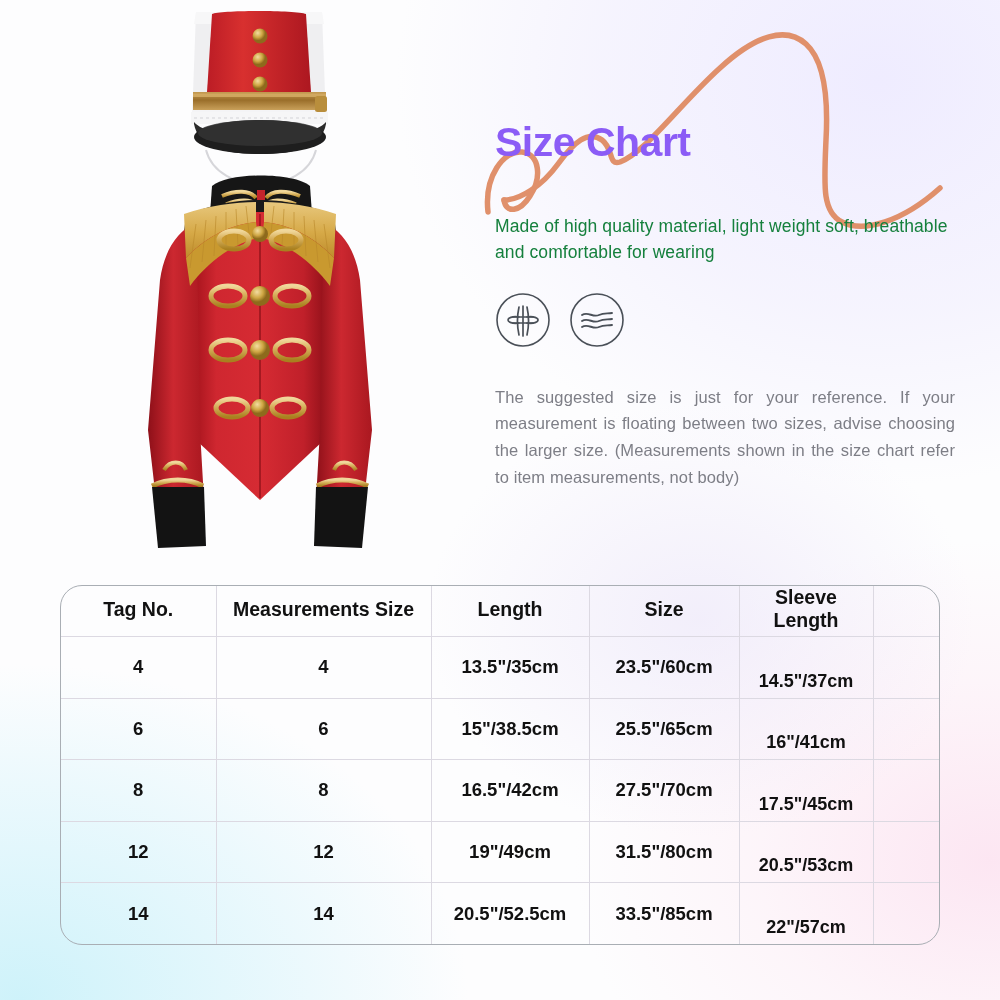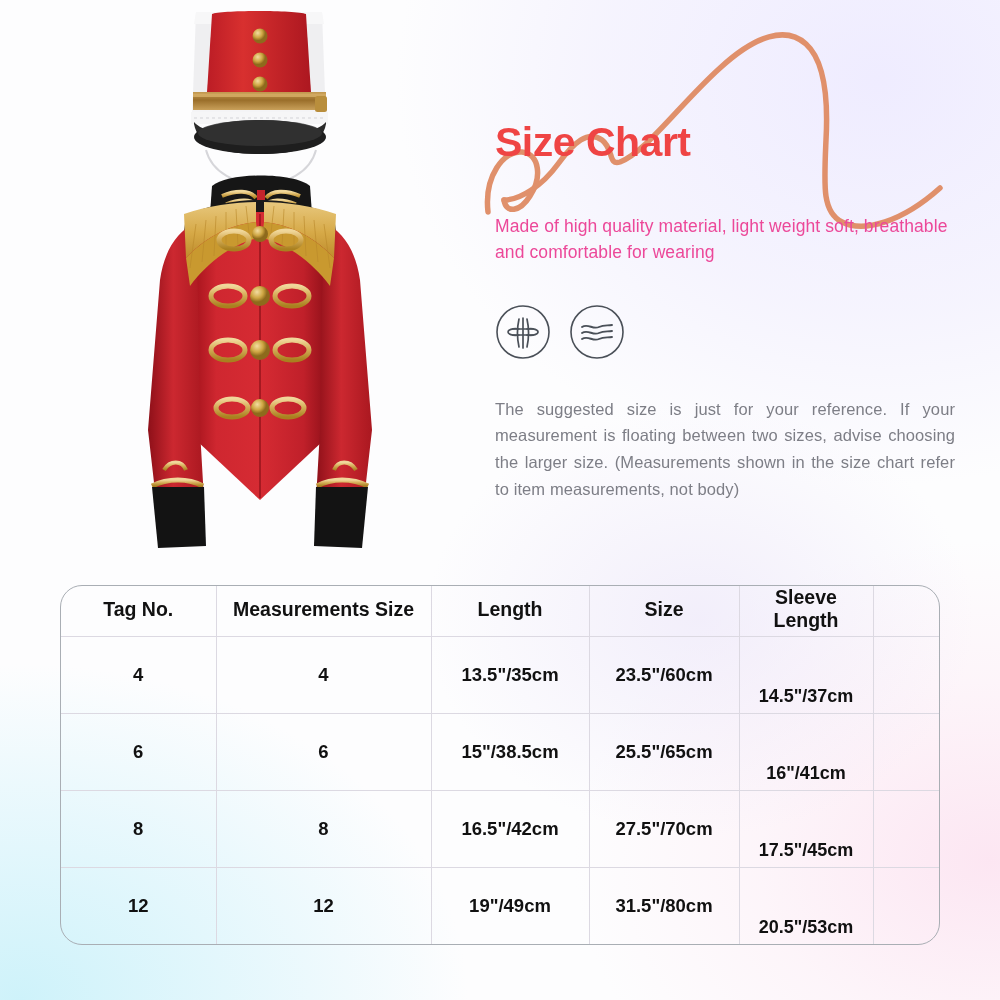--- a/index.html
+++ b/index.html
@@ -59,31 +59,31 @@
 
   
   #right-col {
     position: absolute;
     left: 495px; top: 120px;
     width: 460px;
   }
   #title {
     font-size: 41px;
     font-weight: bold;
-    color: #ef4444;
+    color: #8b5cf6;
     letter-spacing: -0.5px;
     line-height: 1.1;
     margin-bottom: 48px;
   }
   #tagline {
     font-size: 17.5px;
-    color: #ec4899;
+    color: #15803d;
     line-height: 1.5;
     letter-spacing: 0.1px;
-    margin-bottom: 38px;
+    margin-bottom: 26px;
   }
   #care-icons {
     display: flex;
     gap: 18px;
     margin-bottom: 30px;
   }
   .care-icon {
     width: 56px; height: 56px;
   }
   #note {
@@ -389,15 +389,23 @@
           <td class="col-pad col-spacer"></td>
         </tr>
         <tr>
           <td class="col-tag">12</td>
           <td class="col-rec">12</td>
           <td class="col-len">19"/49cm</td>
           <td class="col-chest">31.5"/80cm</td>
           <td class="col-sleeve sleeve-cell">20.5"/53cm</td>
           <td class="col-pad col-spacer"></td>
         </tr>
+        <tr>
+          <td class="col-tag">14</td>
+          <td class="col-rec">14</td>
+          <td class="col-len">20.5"/52.5cm</td>
+          <td class="col-chest">33.5"/85cm</td>
+          <td class="col-sleeve sleeve-cell">22"/57cm</td>
+          <td class="col-pad col-spacer"></td>
+        </tr>
       </tbody>
   </table>
 </div>
 
 </body></html>

